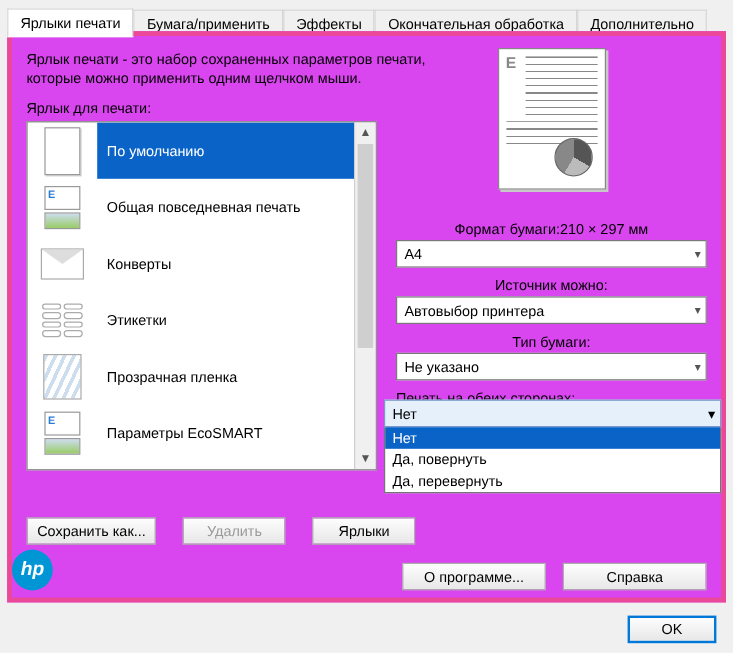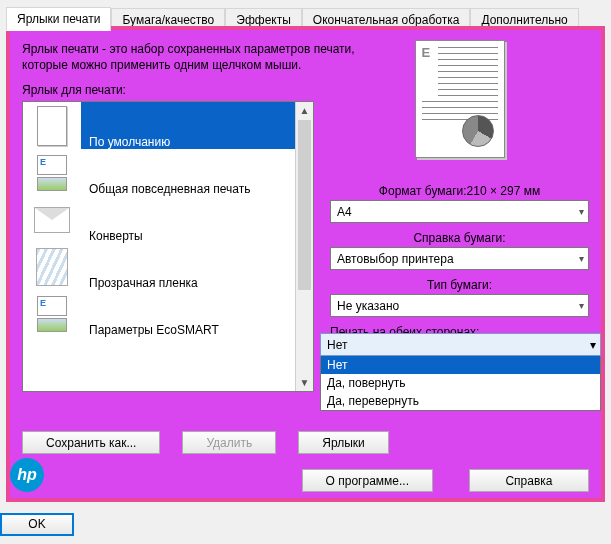--- a/index.html
+++ b/index.html
@@ -12,33 +12,33 @@
 .shortcut-label{margin-bottom:4px}
 .shortcut-box{border:1px solid #7a7a7a;width:290px;height:289px;overflow:hidden;position:relative;background:#fff}
 .sc-scroll{position:absolute;right:0;top:0;bottom:0;width:17px;background:#f0f0f0;border-left:1px solid #cfcfcf;display:flex;flex-direction:column;justify-content:space-between;align-items:center}
 .sc-arrow{width:17px;height:17px;display:flex;align-items:center;justify-content:center;color:#555;font-size:10px}
 .sc-thumb{position:absolute;right:2px;top:18px;width:13px;height:170px;background:#cfcfcf;border-radius:1px}
 .sc-list{position:absolute;left:0;right:17px;top:0;bottom:0;overflow:hidden}
 .sc-item{display:flex;align-items:center;height:47px;border-bottom:0 solid transparent}
 .sc-thumbimg{width:44px;height:44px;margin:2px 6px;display:flex;flex-direction:column;align-items:center;justify-content:center;background:#fff;border:1px solid #fff}
 .sc-name{flex:1;padding-right:4px}
 .sc-item.selected .sc-name-wrap{background:#0a64c8;color:#fff}
-.sc-name-wrap{flex:1;height:100%;display:flex;align-items:flex-end;padding-left:8px}
+.sc-name-wrap{flex:1;height:100%;display:flex;align-items:center;padding-left:8px}
 .page-mini{width:28px;height:38px;border:1px solid #999;background:#fff;box-shadow:1px 1px 0 #ccc}
 .envelope{width:34px;height:24px;border:1px solid #aaa;position:relative}
 .envelope::before{content:"";position:absolute;left:0;top:0;border-left:17px solid transparent;border-right:17px solid transparent;border-top:12px solid #ddd}
 .labels-grid{width:34px;height:28px;display:grid;grid-template-columns:1fr 1fr;grid-template-rows:repeat(4,1fr);gap:2px}
 .labels-grid div{border:1px solid #aaa;border-radius:3px}
 .transp{width:30px;height:36px;border:1px solid #aaa;background:repeating-linear-gradient(115deg,#cde 0 3px,#fff 3px 7px)}
 .eco-thumb{width:30px;display:flex;flex-direction:column;gap:2px}
 .eco-doc{height:18px;border:1px solid #999;background:#fff;display:flex;align-items:flex-start}
 .eco-e{color:#2a7bd6;font-weight:bold;font-size:9px;padding:1px 2px}
 .eco-img{height:12px;border:1px solid #999;background:linear-gradient(#cde,#9c6)}
 .btnrow{position:absolute;left:12px;bottom:44px;display:flex;gap:22px}
-.btn{min-width:86px;height:23px;border:1px solid #adadad;background:linear-gradient(#fdfdfd,#e7e7e7);display:flex;align-items:center;justify-content:center;padding:0 23px;box-sizing:border-box;cursor:pointer}
+.btn{min-width:86px;height:23px;border:1px solid #adadad;background:linear-gradient(#fdfdfd,#e7e7e7);display:flex;align-items:center;justify-content:center;padding:0 8px;box-sizing:border-box;cursor:pointer}
 .btn.disabled{color:#9a9a9a;cursor:default}
 .hp-logo{position:absolute;left:0;bottom:6px}
 .hp-circle{width:34px;height:34px;border-radius:50%;background:#0096d6;display:flex;align-items:center;justify-content:center;color:#fff;font-style:italic;font-weight:bold;font-size:16px;font-family:Arial}
 .right-col{position:absolute;left:320px;right:12px;top:10px;bottom:44px}
 .preview{width:110px;height:130px;margin:0 auto 14px auto;position:relative}
 .page-prev{width:90px;height:118px;border:1px solid #888;background:#fff;margin:0 auto;box-shadow:2px 2px 0 #c8c8c8;position:relative;padding:6px;box-sizing:border-box}
 .page-prev .e{color:#888;font-weight:bold;font-size:13px;position:absolute;left:6px;top:4px}
 .page-lines{position:absolute;left:22px;right:6px;top:6px;height:50px;background:repeating-linear-gradient(#888 0 1px,transparent 1px 6px)}
 .page-lines2{position:absolute;left:6px;right:6px;top:60px;height:20px;background:repeating-linear-gradient(#888 0 1px,transparent 1px 6px)}
 .pie{position:absolute;right:10px;bottom:10px;width:30px;height:30px;border-radius:50%;background:conic-gradient(#555 0 120deg,#bbb 120deg 210deg,#888 210deg 360deg);border:1px solid #666}
@@ -46,32 +46,32 @@
 .fld-label{display:flex;justify-content:center;margin-bottom:2px}
 .select{height:21px;border:1px solid #7a7a7a;background:#fff;display:flex;align-items:center;justify-content:space-between;padding:0 4px 0 6px;cursor:pointer}
 .select .chev{font-size:10px;color:#555}
 .duplex-label{margin-bottom:2px}
 .duplex-underline{display:inline-block;border-bottom:2px solid #e1301e;padding-bottom:1px}
 .combo-open{position:absolute;left:320px;right:10px;top:333px;z-index:50}
 .combo-sel{height:21px;border:1px solid #7a9acb;background:#e6f0fb;display:flex;align-items:center;justify-content:space-between;padding:0 4px 0 6px}
 .combo-list{border:1px solid #767676;border-top:none;background:#fff}
 .combo-item{padding:2px 6px;cursor:pointer}
 .combo-item.hl{background:#0a64c8;color:#fff}
-.bottom-right{position:absolute;right:12px;bottom:6px;display:flex;gap:36px}
-.footer{position:absolute;left:0;right:0;bottom:0;height:40px;background:#f0f0f0;display:flex;align-items:center;justify-content:flex-start;gap:12px;padding-right:14px;box-sizing:border-box}
+.bottom-right{position:absolute;right:12px;bottom:6px;display:flex;gap:14px}
+.footer{position:absolute;left:0;right:0;bottom:0;height:40px;background:#f0f0f0;display:flex;align-items:center;justify-content:flex-end;gap:12px;padding-right:14px;box-sizing:border-box}
 .btn.primary{border:2px solid #0078d7}
 </style>
 </head>
 <body>
 
 <div class="window">
 
   <div class="tabs">
     <div class="tab active">Ярлыки печати</div>
-    <div class="tab">Бумага/качество</div>
+    <div class="tab">Бумага/применить</div>
     <div class="tab">Эффекты</div>
     <div class="tab">Окончательная обработка</div>
     <div class="tab">Дополнительно</div>
   </div>
 
   <div class="tabbody">
 
     <div class="descr" style="white-space:pre-line">Ярлык печати - это набор сохраненных параметров печати,
 которые можно применить одним щелчком мыши.</div>
 
@@ -99,20 +99,37 @@
           <div class="sc-name-wrap">
               <span class="sc-name">Общая повседневная печать</span>
             </div>
         </div>
         <div class="sc-item">
           <div class="sc-thumbimg">
               <div class="envelope"></div>
             </div>
           <div class="sc-name-wrap">
               <span class="sc-name">Конверты</span>
+            </div>
+        </div>
+        <div class="sc-item">
+          <div class="sc-thumbimg">
+              <div class="labels-grid">
+                <div></div>
+                <div></div>
+                <div></div>
+                <div></div>
+                <div></div>
+                <div></div>
+                <div></div>
+                <div></div>
+              </div>
+            </div>
+          <div class="sc-name-wrap">
+              <span class="sc-name">Этикетки</span>
             </div>
         </div>
         <div class="sc-item">
           <div class="sc-thumbimg">
               <div class="transp"></div>
             </div>
           <div class="sc-name-wrap">
               <span class="sc-name">Прозрачная пленка</span>
             </div>
         </div>
@@ -159,21 +176,21 @@
           <span>210 × 297 мм</span>
         </div>
         <div class="select">
           <span>A4</span>
           <span class="chev">▾</span>
         </div>
       </div>
 
       <div class="field">
         <div class="fld-label">
-            <span>Справка бумаги:</span>
+            <span>Источник можно:</span>
           </div>
         <div class="select">
           <span>Автовыбор принтера</span>
           <span class="chev">▾</span>
         </div>
       </div>
 
       <div class="field">
         <div class="fld-label">
             <span>Тип бумаги:</span>

